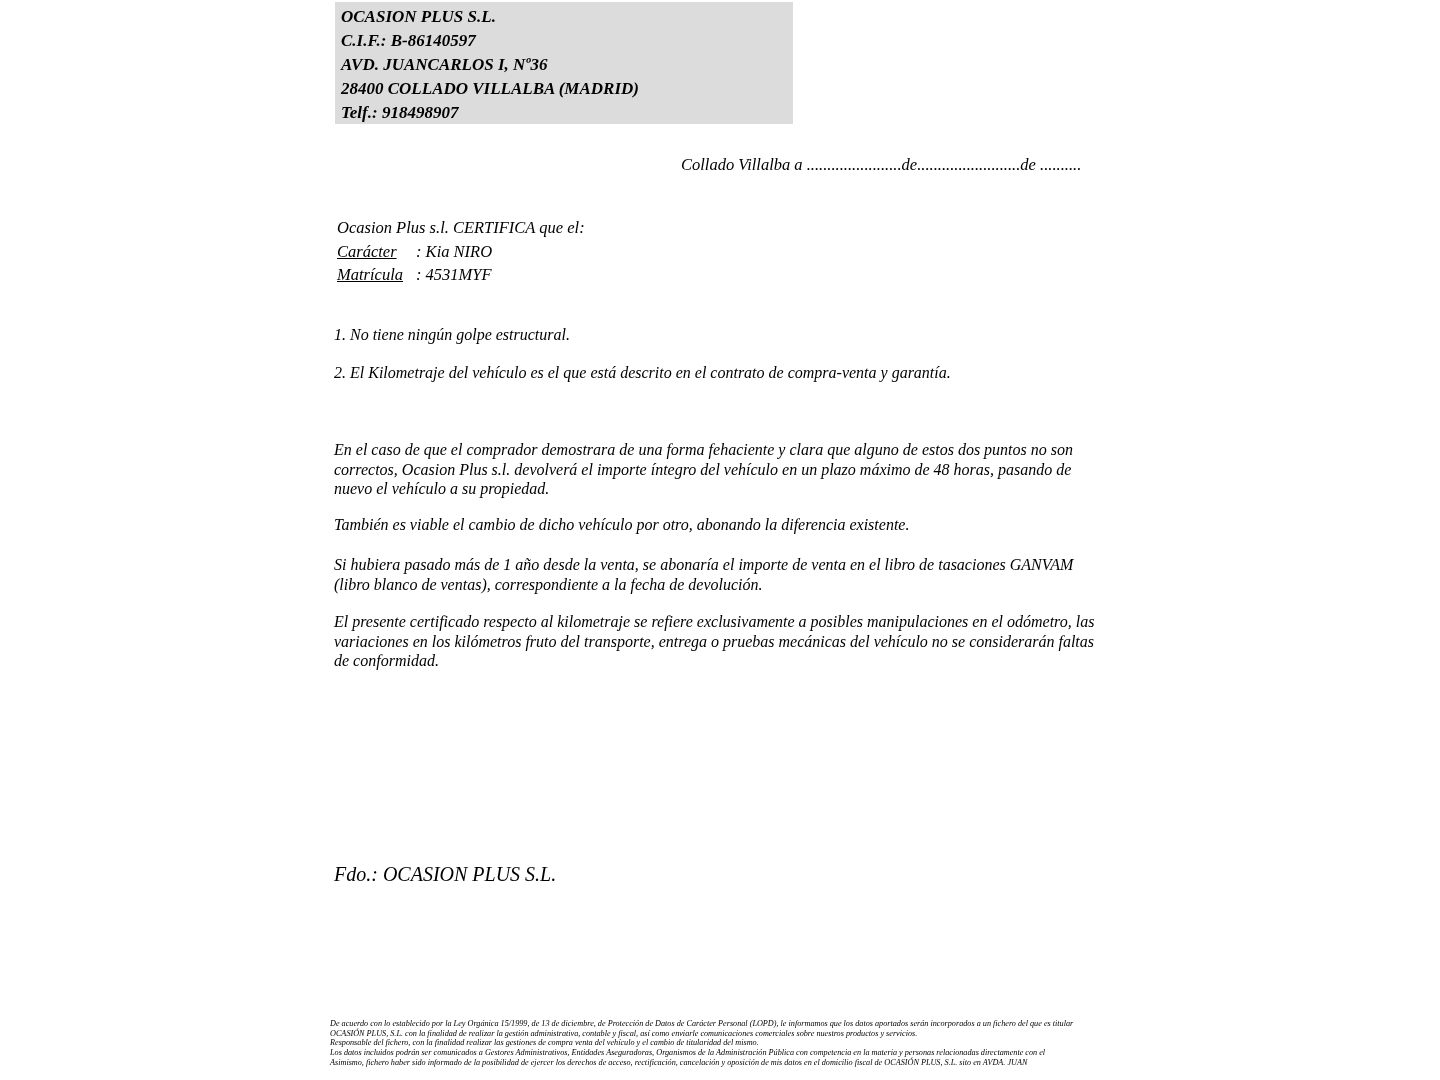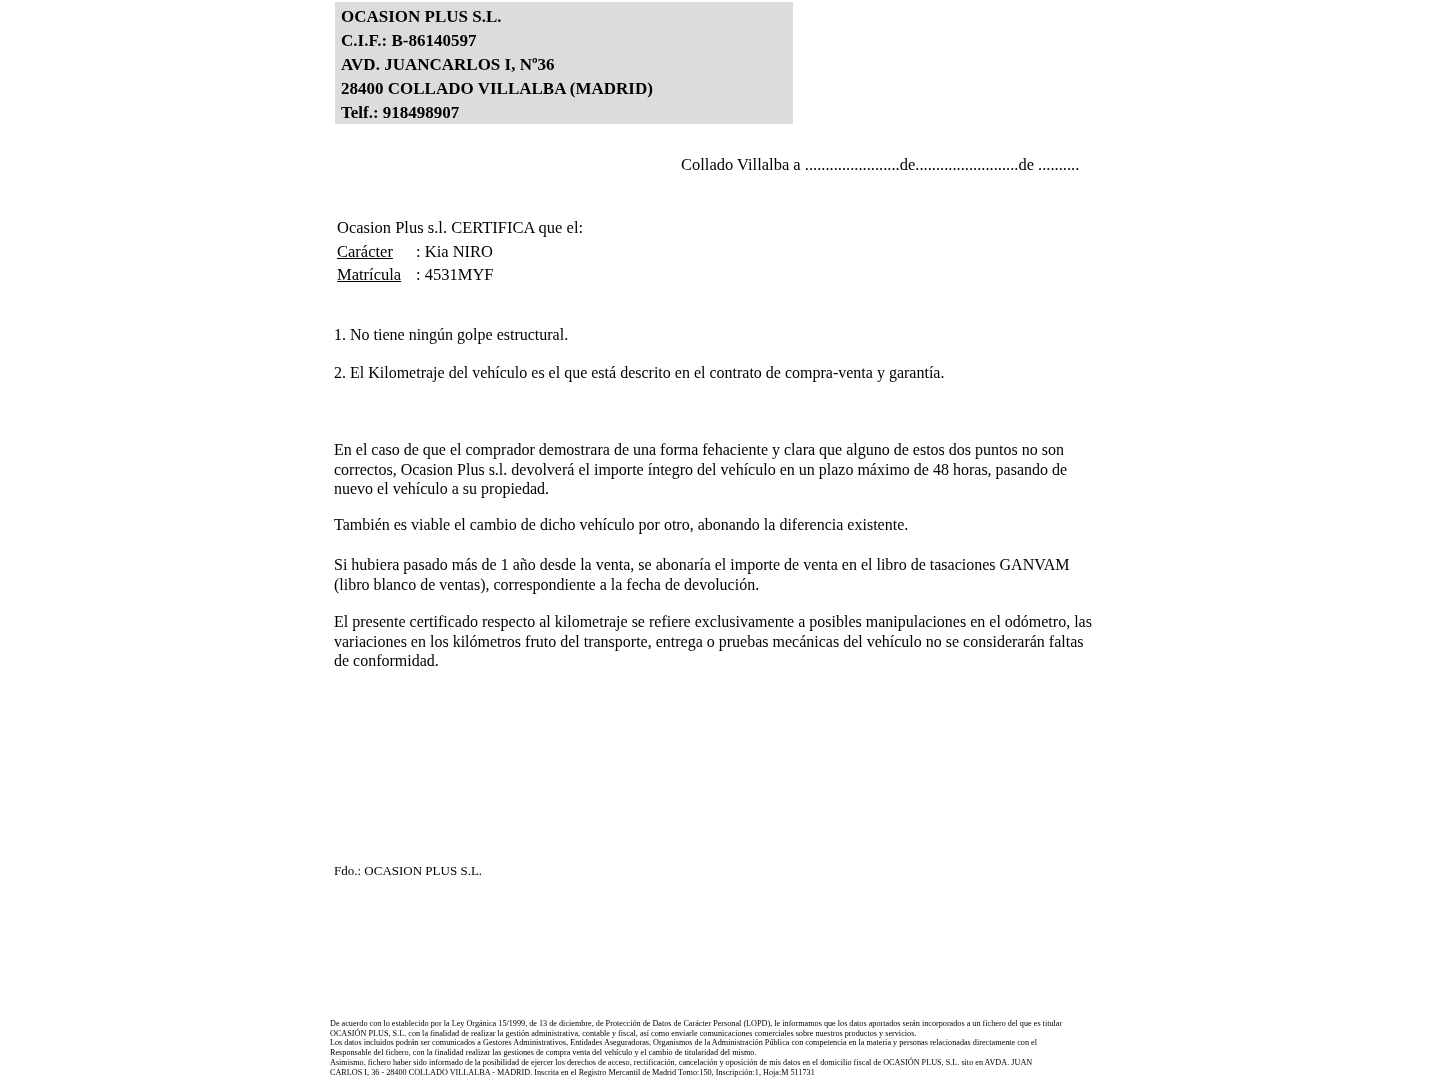--- a/index.html
+++ b/index.html
@@ -8,21 +8,21 @@
     background: #ffffff;
   }
   body {
     width: 1440px;
     height: 1080px;
     position: relative;
     font-family: "Liberation Serif", "DejaVu Serif", serif;
     color: #000000;
     overflow: hidden;
   }
-  .abs { position: absolute; }
+  .abs { position: absolute; font-style: italic; }
 
   
   .company-box {
     left: 335px;
     top: 2px;
     width: 458px;
     height: 122px;
     background: #dcdcdc;
     padding: 3px 0 0 6px;
     box-sizing: border-box;
@@ -67,21 +67,21 @@
     left: 334px;
     width: 762px;
     font-size: 16px;
     line-height: 19.5px;
   }
 
   
   .signature {
     left: 334px;
     top: 863px;
-    font-size: 13px;
+    font-size: 20px;
     white-space: nowrap;
   }
 
   
   .legal {
     left: 330px;
     top: 1019px;
     width: 790px;
   }
   .legal .fp-line {
@@ -119,17 +119,16 @@
 <div class="abs para" style="top:440px">En el caso de que el comprador demostrara de una forma fehaciente y clara que alguno de estos dos puntos no son correctos, Ocasion Plus s.l. devolverá el importe íntegro del vehículo en un plazo máximo de 48 horas, pasando de nuevo el vehículo a su propiedad.</div>
 <div class="abs para" style="top:515px">También es viable el cambio de dicho vehículo por otro, abonando la diferencia existente.</div>
 <div class="abs para" style="top:555px">Si hubiera pasado más de 1 año desde la venta, se abonaría el importe de venta en el libro de tasaciones GANVAM (libro blanco de ventas), correspondiente a la fecha de devolución.</div>
 <div class="abs para" style="top:612px">El presente certificado respecto al kilometraje se refiere exclusivamente a posibles manipulaciones en el odómetro, las variaciones en los kilómetros fruto del transporte, entrega o pruebas mecánicas del vehículo no se considerarán faltas de conformidad.</div>
 
 <div class="abs signature">Fdo.: OCASION PLUS S.L.</div>
 
 <div class="abs legal">
   <div class="fp-line">De acuerdo con lo establecido por la Ley Orgánica 15/1999, de 13 de diciembre, de Protección de Datos de Carácter Personal (LOPD), le informamos que los datos aportados serán incorporados a un fichero del que es titular</div>
   <div class="fp-line">OCASIÓN PLUS, S.L. con la finalidad de realizar la gestión administrativa, contable y fiscal, así como enviarle comunicaciones comerciales sobre nuestros productos y servicios.</div>
+  <div class="fp-line">Responsable del fichero, con la finalidad realizar las gestiones de compra venta del vehículo y el cambio de titularidad del mismo.</div>
   <div class="fp-line">Los datos incluidos podrán ser comunicados a Gestores Administrativos, Entidades Aseguradoras, Organismos de la Administración Pública con competencia en la materia y personas relacionadas directamente con el</div>
-  <div class="fp-line">Responsable del fichero, con la finalidad realizar las gestiones de compra venta del vehículo y el cambio de titularidad del mismo.</div>
   <div class="fp-line">Asimismo, fichero haber sido informado de la posibilidad de ejercer los derechos de acceso, rectificación, cancelación y oposición de mis datos en el domicilio fiscal de OCASIÓN PLUS, S.L. sito en AVDA. JUAN</div>
-  <div class="fp-line">CARLOS I, 36 - 28400 COLLADO VILLALBA - MADRID. Inscrita en el Registro Mercantil de Madrid Tomo:150, Inscripción:1, Hoja:M 511731</div>
 </div>
 
 </body></html>

